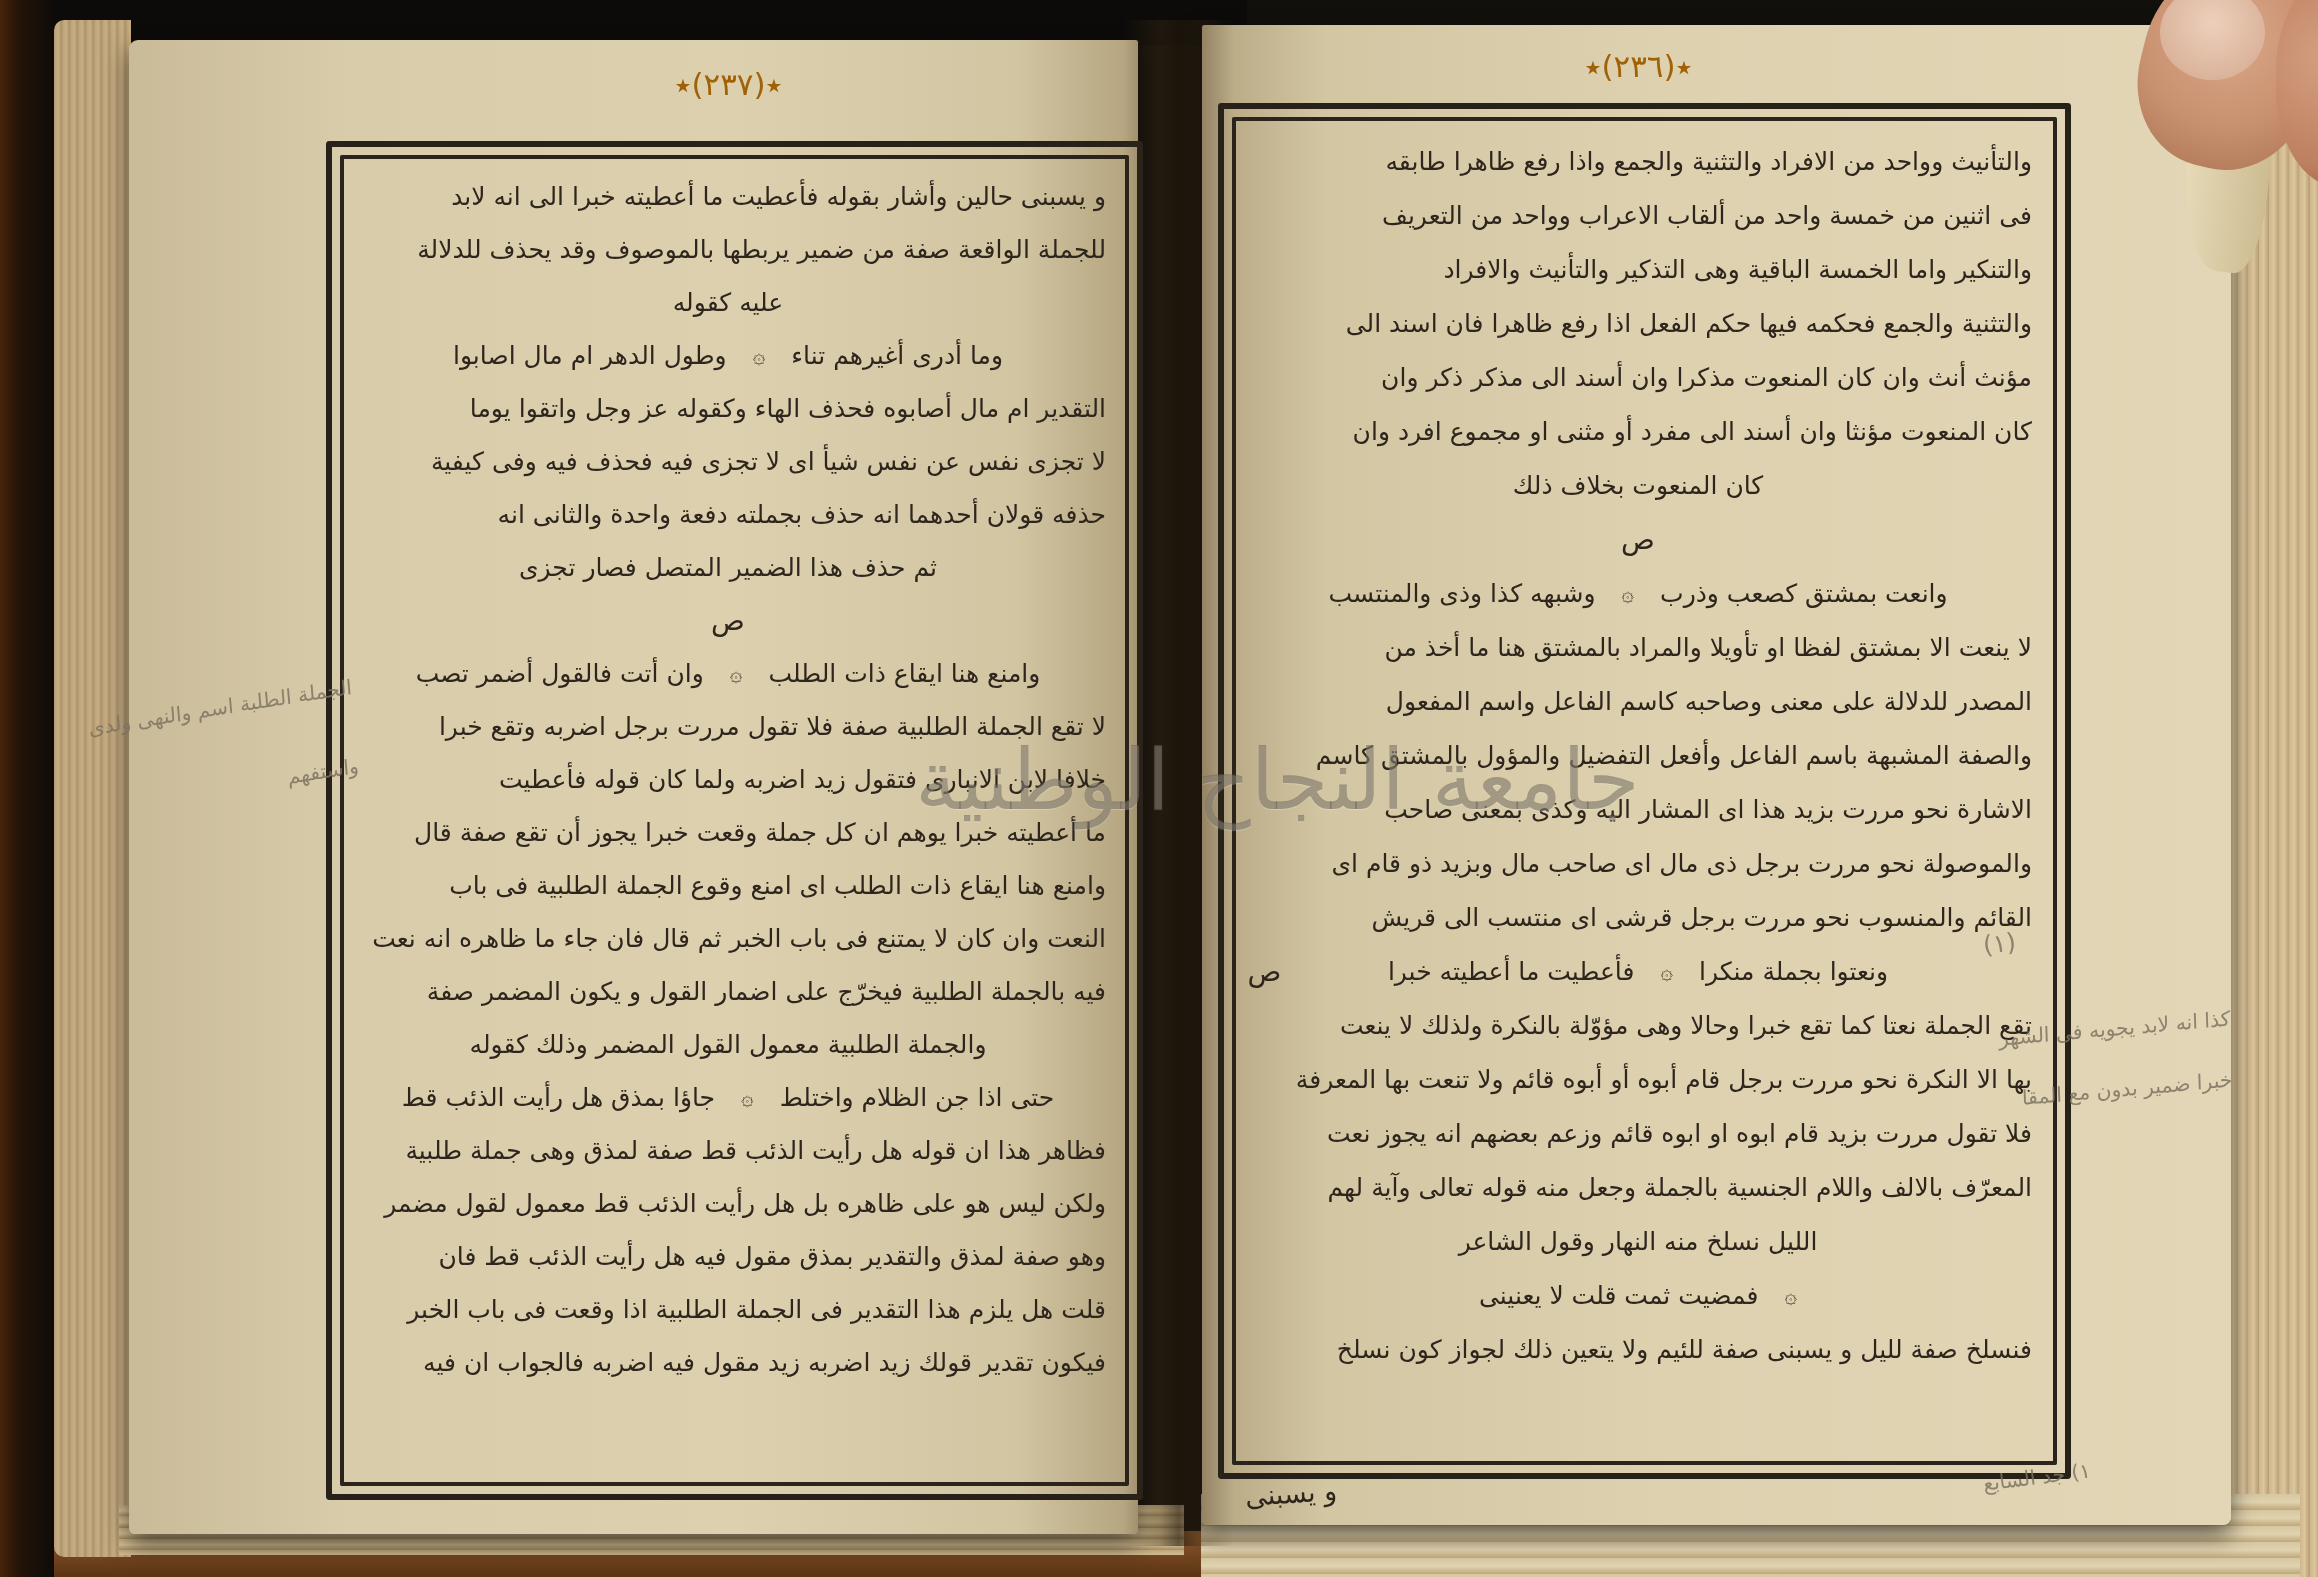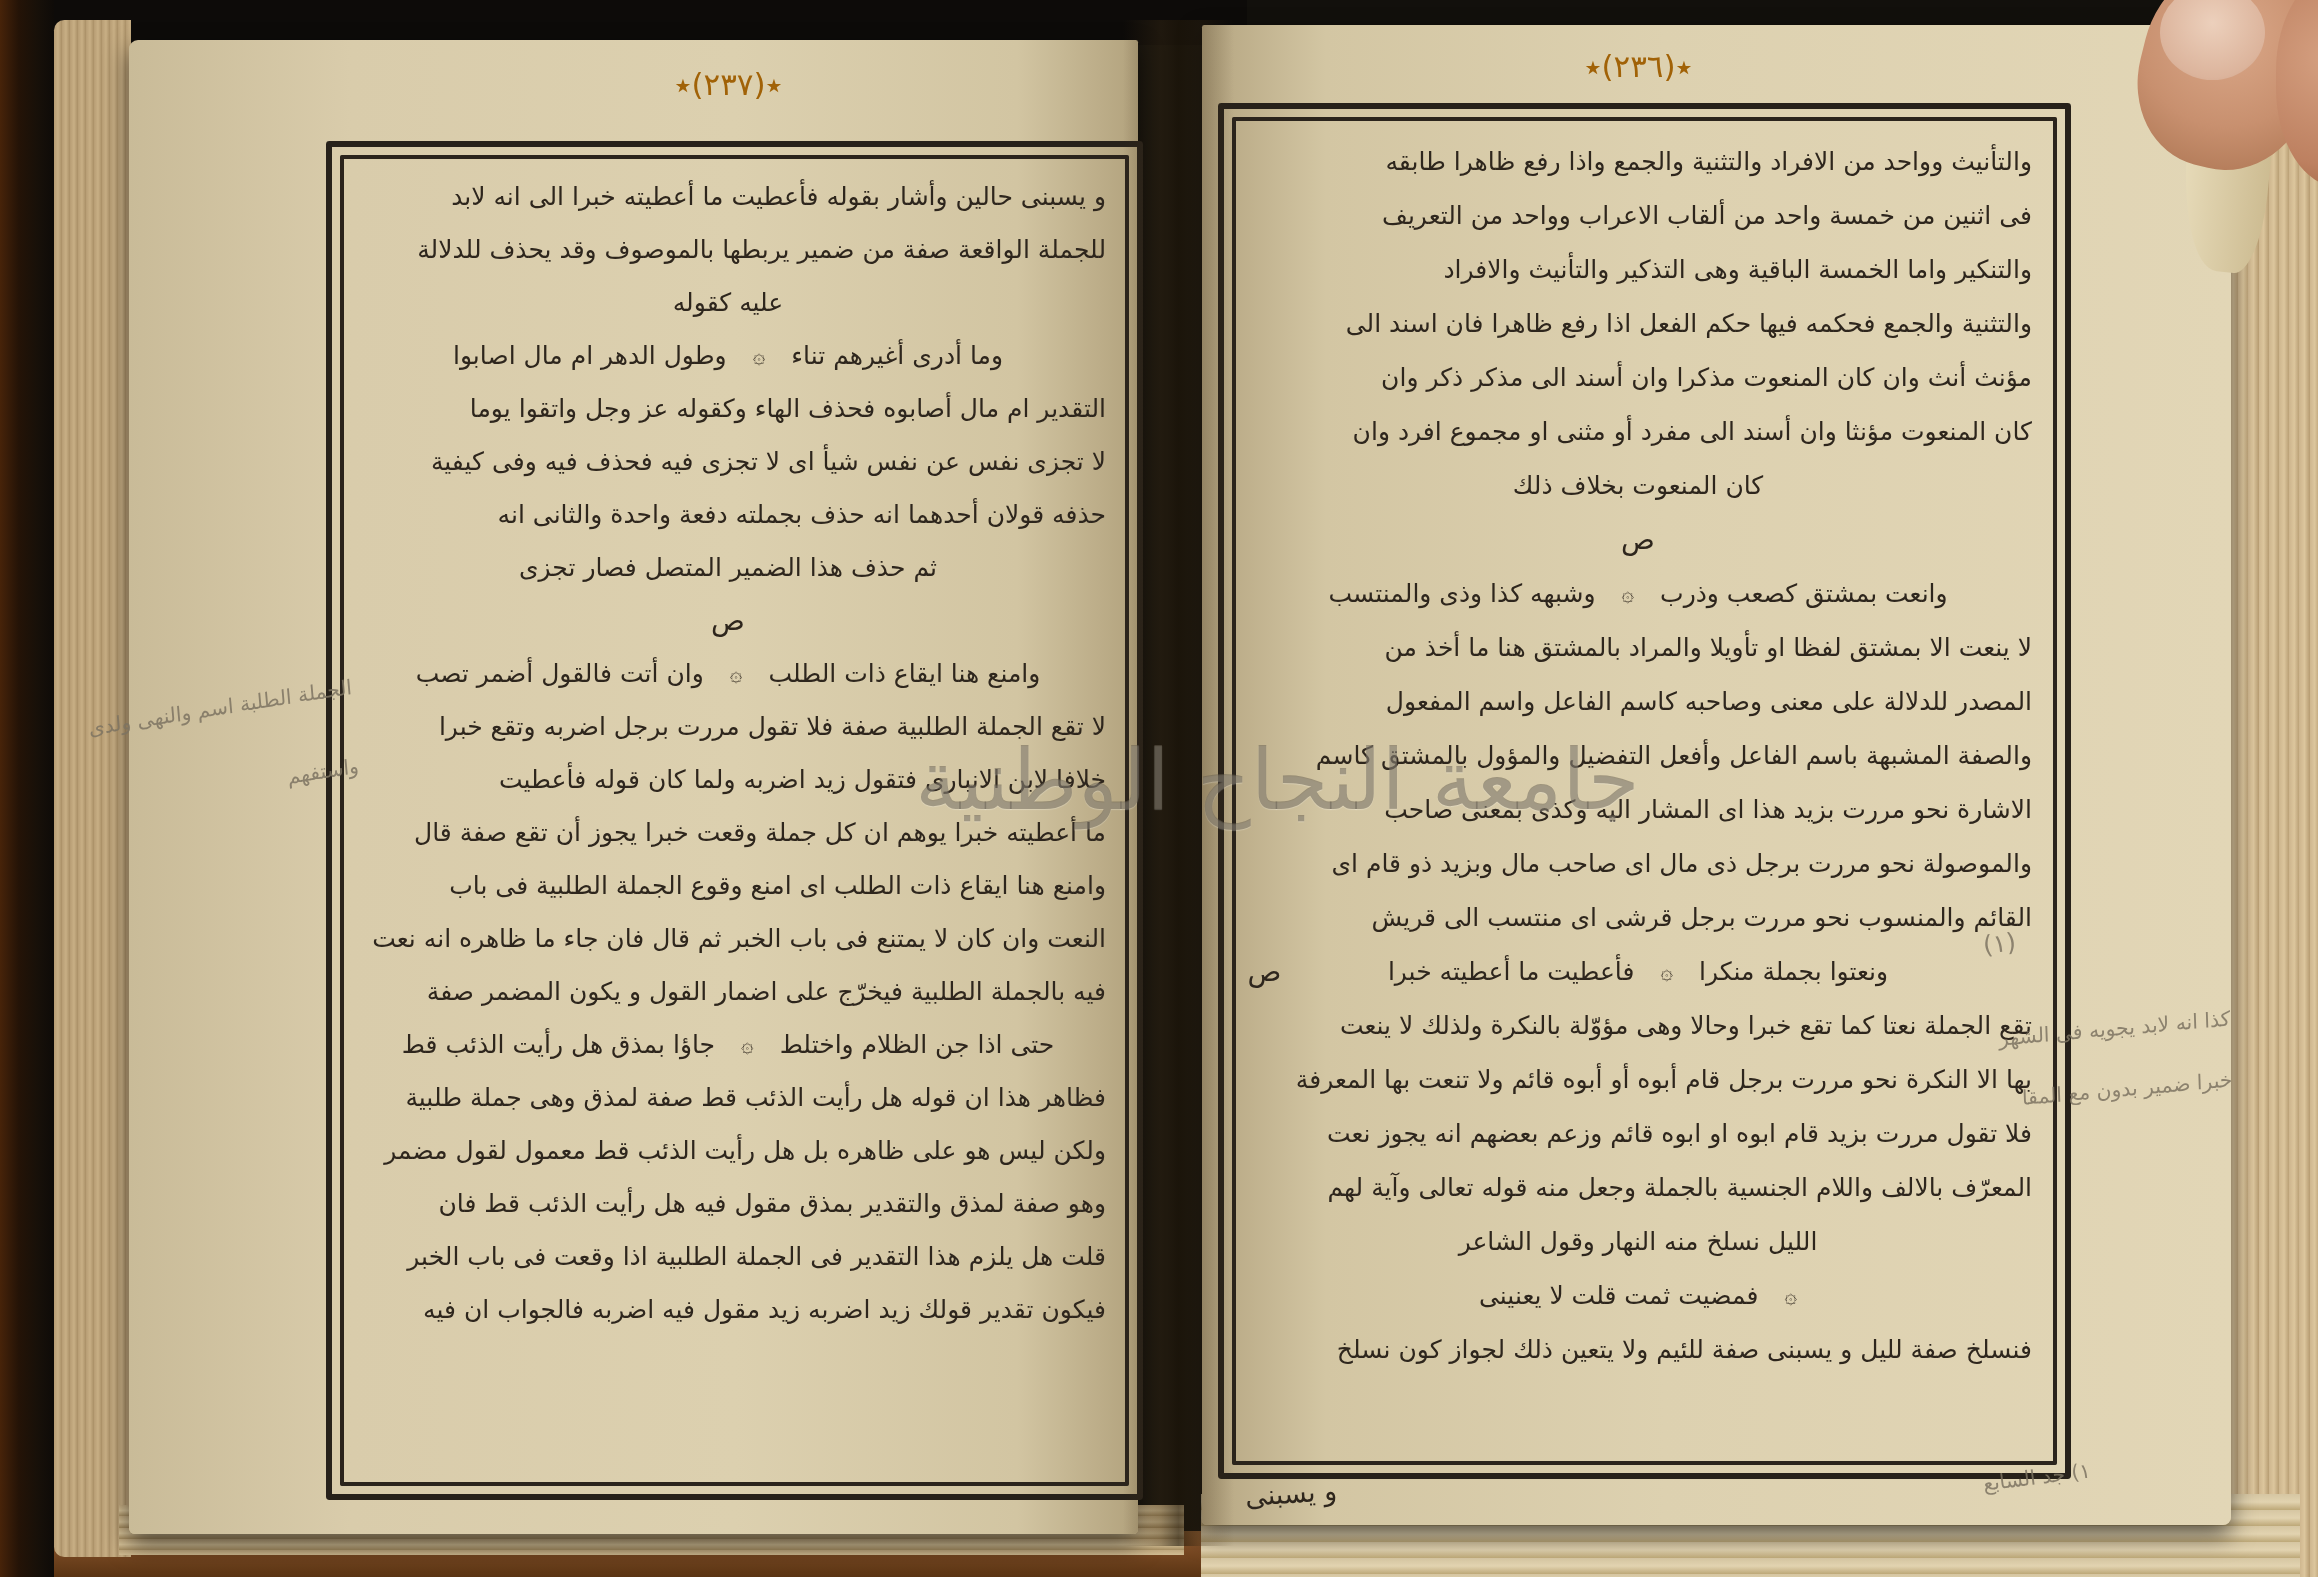--- a/index.html
+++ b/index.html
@@ -130,20 +130,21 @@
         <span class="hemi">وامنع هنا ايقاع ذات الطلب</span>
         <span class="ros">۞</span>
         <span class="hemi">وان أتت فالقول أضمر تصب</span>
       </div>
       <div class="ln">لا تقع الجملة الطلبية صفة فلا تقول مررت برجل اضربه وتقع خبرا</div>
       <div class="ln">خلافا لابن الانبارى فتقول زيد اضربه ولما كان قوله فأعطيت</div>
       <div class="ln">ما أعطيته خبرا يوهم ان كل جملة وقعت خبرا يجوز أن تقع صفة قال</div>
       <div class="ln">وامنع هنا ايقاع ذات الطلب اى امنع وقوع الجملة الطلبية فى باب</div>
       <div class="ln">النعت وان كان لا يمتنع فى باب الخبر ثم قال فان جاء ما ظاهره انه نعت</div>
       <div class="ln">فيه بالجملة الطلبية فيخرّج على اضمار القول و يكون المضمر صفة</div>
+      <div class="ln end">والجملة الطلبية معمول القول المضمر وذلك كقوله</div>
       <div class="vs">
         <span class="hemi">حتى اذا جن الظلام واختلط</span>
         <span class="ros">۞</span>
         <span class="hemi">جاؤا بمذق هل رأيت الذئب قط</span>
       </div>
       <div class="ln">فظاهر هذا ان قوله هل رأيت الذئب قط صفة لمذق وهى جملة طلبية</div>
       <div class="ln">ولكن ليس هو على ظاهره بل هل رأيت الذئب قط معمول لقول مضمر</div>
       <div class="ln">وهو صفة لمذق والتقدير بمذق مقول فيه هل رأيت الذئب قط فان</div>
       <div class="ln">قلت هل يلزم هذا التقدير فى الجملة الطلبية اذا وقعت فى باب الخبر</div>
       <div class="ln">فيكون تقدير قولك زيد اضربه زيد مقول فيه اضربه فالجواب ان فيه</div>

